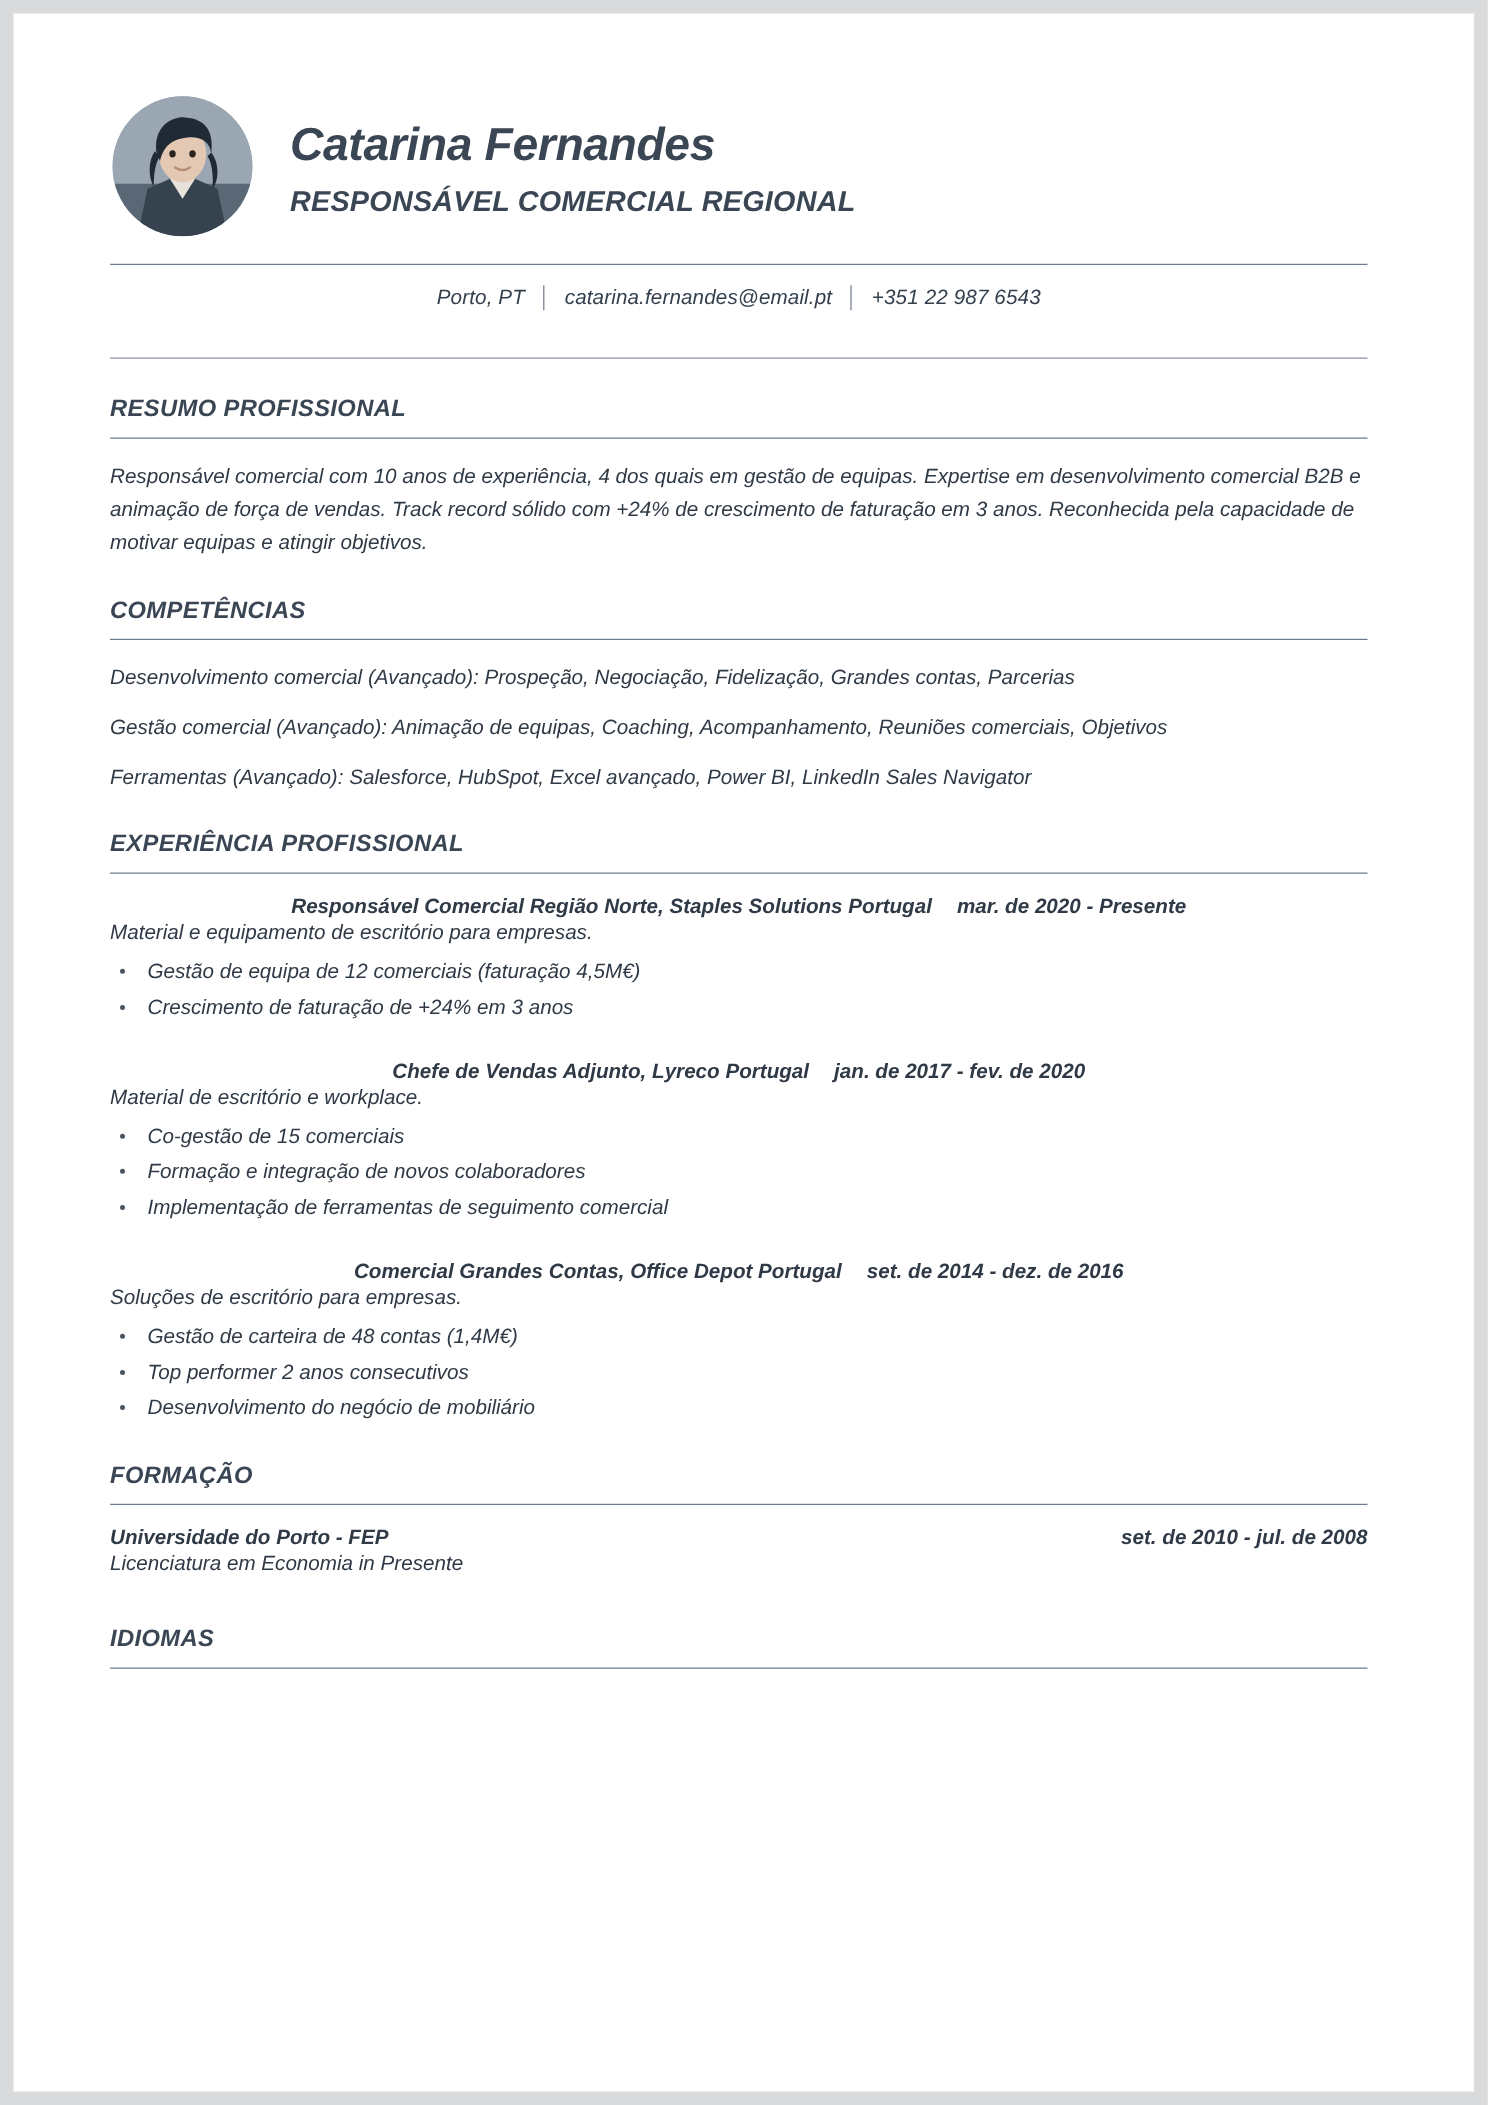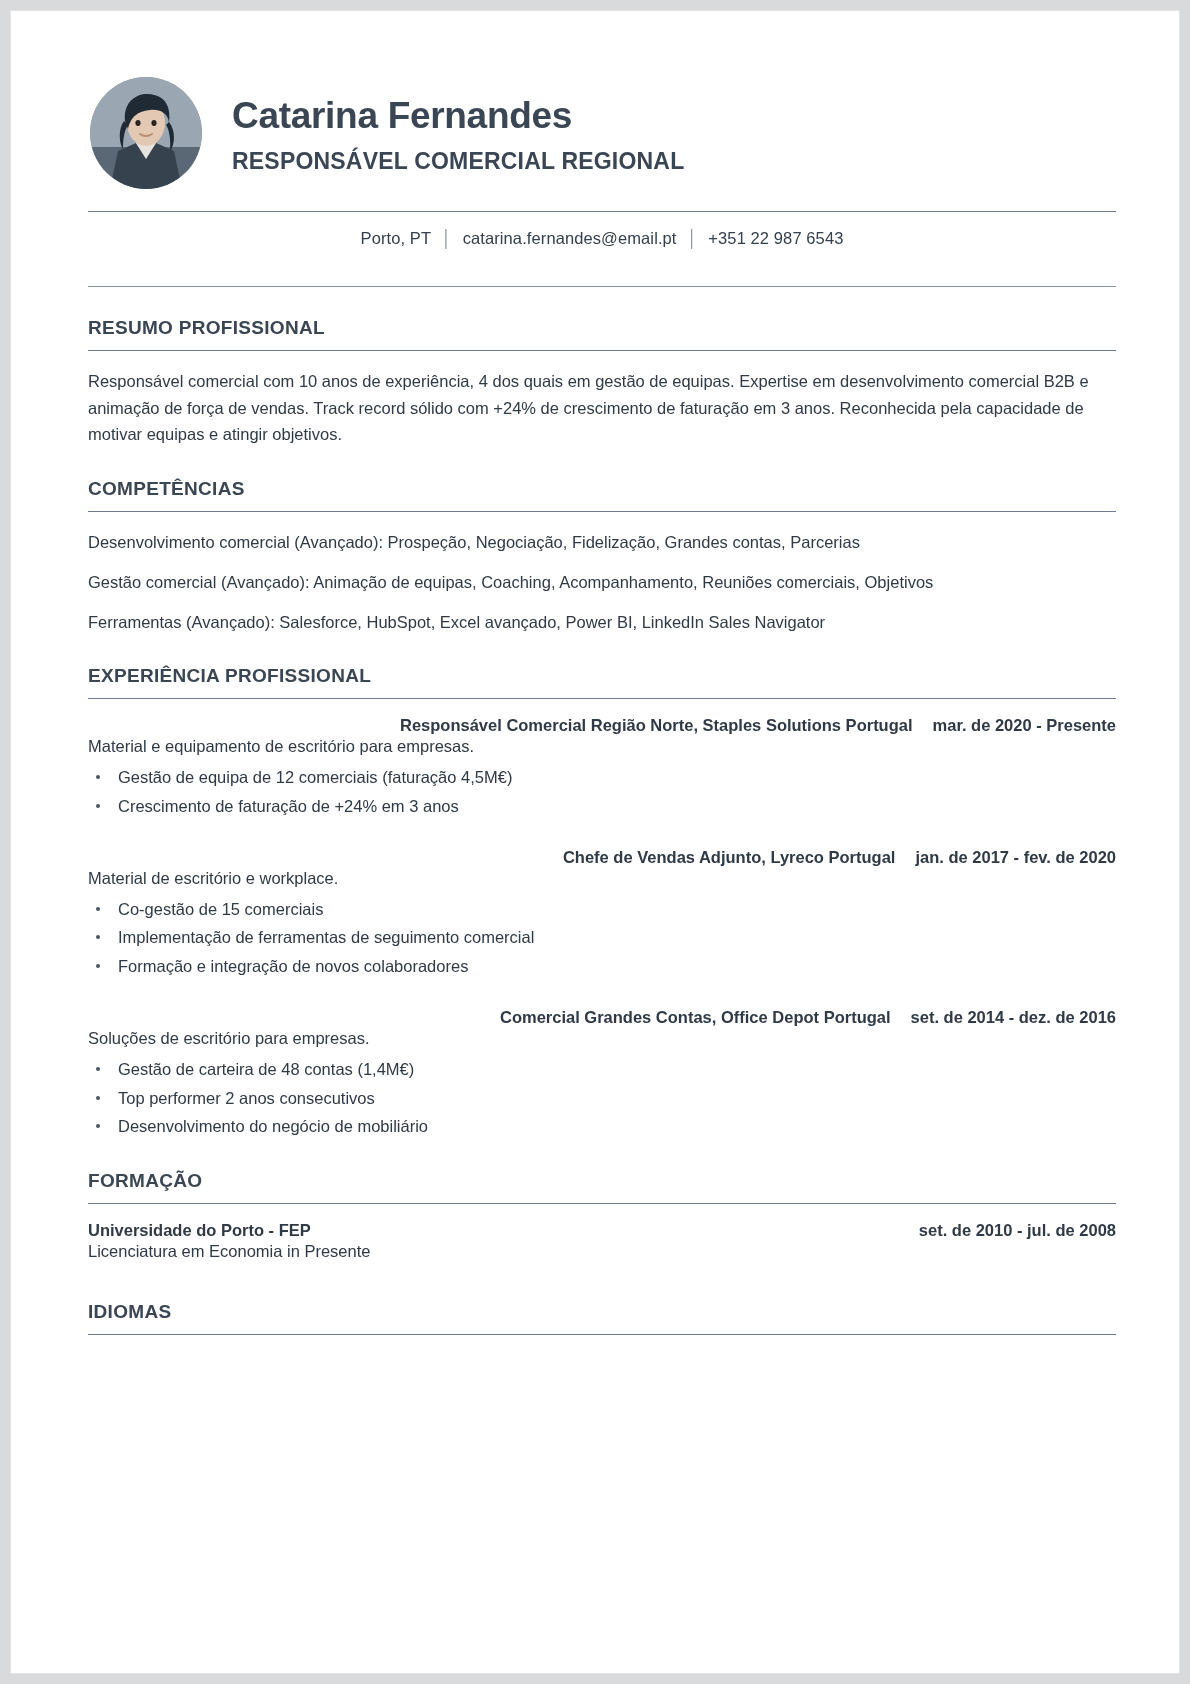--- a/index.html
+++ b/index.html
@@ -12,21 +12,22 @@
   .page {
     position: absolute;
     left: 11px;
     top: 11px;
     width: 1168px;
     height: 1662px;
     background: #ffffff;
     box-shadow: 0 0 0 1px #e2e3e4;
   }
   .inner {
-    padding: 66px 63px 0 77px;
+    padding: 66px 85px 0 77px;
+    font-style: italic;
   }
 
   
   .header {
     display: flex;
     align-items: center;
     gap: 30px;
     padding-left: 2px;
   }
   .avatar {
@@ -98,21 +99,21 @@
     color: #2f3a46;
     margin-bottom: 13px;
   }
   .skill-line:last-child { margin-bottom: 0; }
 
   
   .job { margin-bottom: 28px; }
   .job:last-child { margin-bottom: 0; }
   .job-head {
     display: flex;
-    justify-content: flex-end;
+    justify-content: center;
     align-items: baseline;
     gap: 20px;
   }
   .job-role {
     font-size: 16.5px;
     font-weight: bold;
     color: #2f3a46;
   }
   .job-dates {
     font-size: 16.5px;
@@ -242,22 +243,22 @@
         </div>
 
         <div class="job">
           <div class="job-head">
             <div class="job-role">Chefe de Vendas Adjunto, Lyreco Portugal</div>
             <div class="job-dates">jan. de 2017 - fev. de 2020</div>
           </div>
           <div class="job-sub">Material de escritório e workplace.</div>
           <ul class="bullets">
             <li>Co-gestão de 15 comerciais</li>
+            <li>Formação e integração de novos colaboradores</li>
             <li>Implementação de ferramentas de seguimento comercial</li>
-            <li>Formação e integração de novos colaboradores</li>
           </ul>
         </div>
 
         <div class="job">
           <div class="job-head">
             <div class="job-role">Comercial Grandes Contas, Office Depot Portugal</div>
             <div class="job-dates">set. de 2014 - dez. de 2016</div>
           </div>
           <div class="job-sub">Soluções de escritório para empresas.</div>
           <ul class="bullets">

